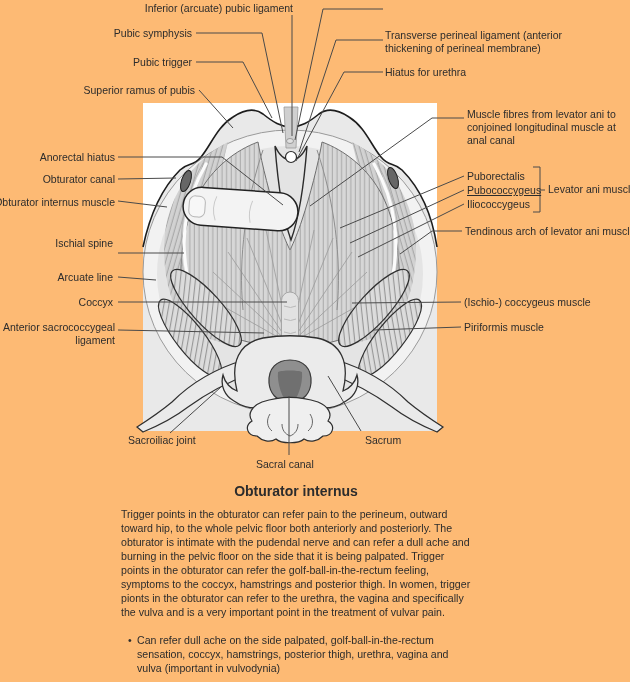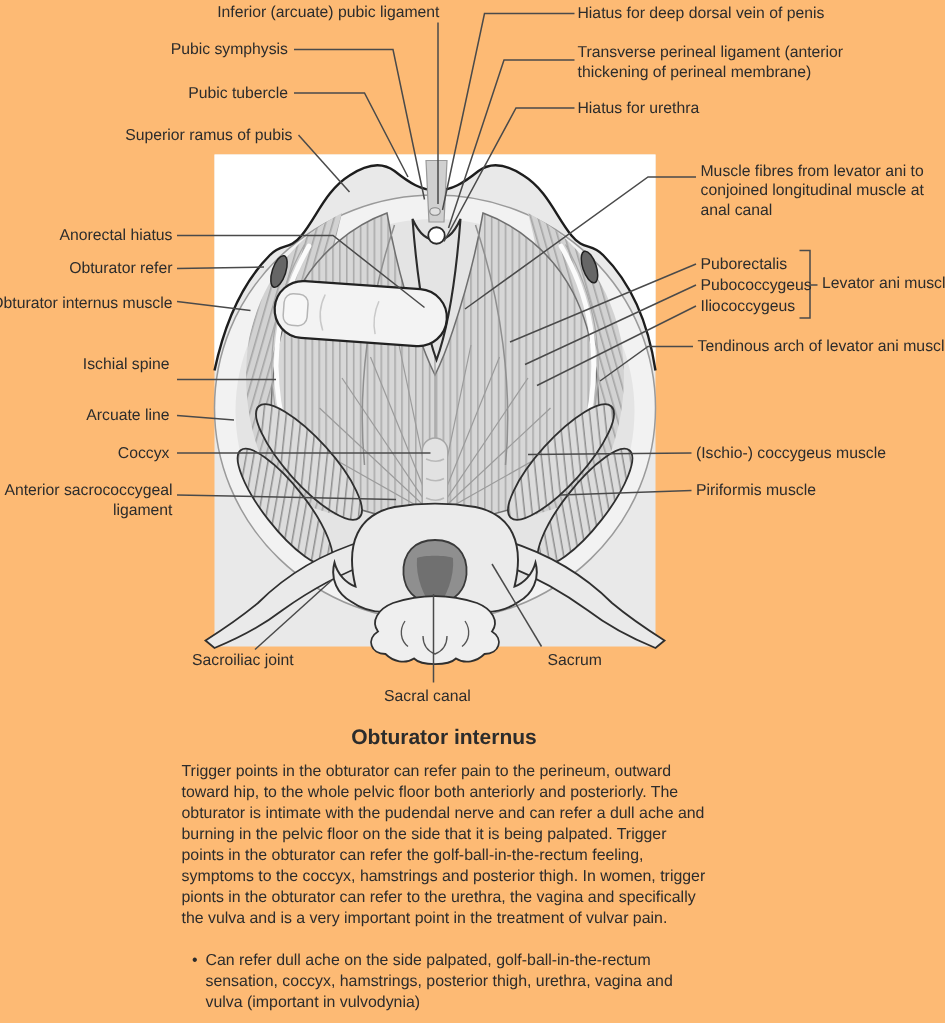--- a/index.html
+++ b/index.html
@@ -142,37 +142,36 @@
       <polyline points="118,330 264,333"></polyline>
       <polyline points="170,433 221,387"></polyline>
       <polyline points="361,431 328,376"></polyline>
       <polyline points="289,455 289,396"></polyline>
       <path d="M533,167 L540,167 L540,212 L533,212 M540,190 L545,190"></path>
     </g>
   </svg>
 
   <div class="lbl" style="right:337px;top:2px;">Inferior (arcuate) pubic ligament</div>
   <div class="lbl" style="right:438px;top:27px;">Pubic symphysis</div>
-  <div class="lbl" style="right:438px;top:56px;">Pubic tubercle</div>
+  <div class="lbl" style="right:438px;top:56px;">Pubic trigger</div>
   <div class="lbl" style="right:435px;top:84px;">Superior ramus of pubis</div>
 
-  <div class="lbl" style="left:385px;top:3px;">Hiatus for deep dorsal vein of penis</div>
   <div class="lbl wrap" style="left:385px;top:29px;width:200px;">Transverse perineal ligament (anterior thickening of perineal membrane)</div>
   <div class="lbl" style="left:385px;top:66px;">Hiatus for urethra</div>
   <div class="lbl wrap" style="left:467px;top:108px;width:158px;">Muscle fibres from levator ani to conjoined longitudinal muscle at anal canal</div>
   <div class="lbl" style="left:467px;top:170px;">Puborectalis</div>
-  <div class="lbl" style="left:467px;top:184px;">Pubococcygeus</div>
+  <div class="lbl" style="left:467px;top:184px;text-decoration:underline;">Pubococcygeus</div>
   <div class="lbl" style="left:467px;top:198px;">Iliococcygeus</div>
   <div class="lbl" style="left:548px;top:183px;">Levator ani muscle</div>
   <div class="lbl" style="left:465px;top:225px;">Tendinous arch of levator ani muscle</div>
   <div class="lbl" style="left:464px;top:296px;">(Ischio-) coccygeus muscle</div>
   <div class="lbl" style="left:464px;top:321px;">Piriformis muscle</div>
 
   <div class="lbl" style="right:515px;top:151px;margin-left:44px;">Anorectal hiatus</div>
-  <div class="lbl" style="right:515px;top:173px;">Obturator refer</div>
+  <div class="lbl" style="right:515px;top:173px;">Obturator canal</div>
   <div class="lbl" style="right:515px;top:196px;">Obturator internus muscle</div>
   <div class="lbl" style="right:517px;top:237px;">Ischial spine</div>
   <div class="lbl" style="right:517px;top:271px;">Arcuate line</div>
   <div class="lbl" style="right:517px;top:296px;padding-left:10px;">Coccyx</div>
   <div class="lbl wrap ralign" style="right:515px;top:321px;width:125px;">Anterior sacrococcygeal ligament</div>
 
   <div class="lbl" style="left:128px;top:434px;">Sacroiliac joint</div>
   <div class="lbl" style="left:365px;top:434px;">Sacrum</div>
   <div class="lbl" style="left:256px;top:458px;">Sacral canal</div>
 

